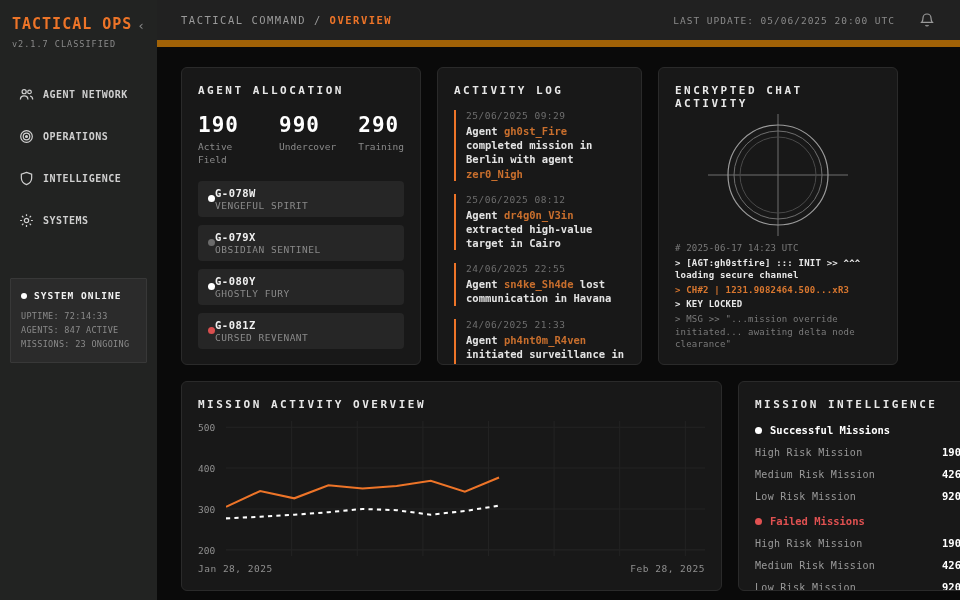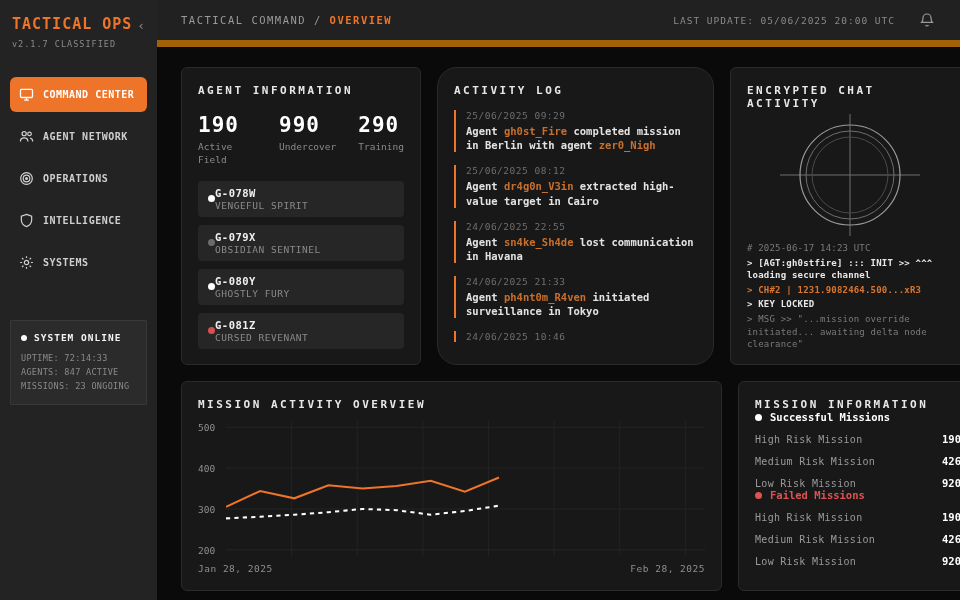--- a/index.html
+++ b/index.html
@@ -43,21 +43,21 @@
   .stats { display:flex; gap:22px; margin-top:16px; }
   .stat-value { font-size:21px; font-weight:bold; color:#fff; letter-spacing:1px; }
   .stat-label { margin-top:4px; font-size:9.5px; color:#8a8a8a; line-height:1.35; max-width:62px; }
   .agent-list { margin-top:14px; display:flex; flex-direction:column; gap:8px; }
   .agent-item { display:flex; align-items:center; gap:0; background:#262626; border-radius:4px; padding:6px 10px; cursor:pointer; }
   .agent-dot { width:7px; height:7px; border-radius:50%; flex-shrink:0; }
   .agent-code { font-size:10.5px; font-weight:bold; color:#f0f0f0; letter-spacing:0.5px; }
   .agent-name { font-size:9.5px; color:#8a8a8a; margin-top:1px; letter-spacing:0.5px; }
 
   
-  .card-log { width:277px;border-radius:20px; }
+  .card-log { width:205px; }
   .log-entries { margin-top:13px; }
   .log-entry { border-left:2px solid #ed7428; padding-left:10px; margin-bottom:13px; }
   .log-time { font-size:9.5px; color:#6e6e6e; letter-spacing:0.5px; }
   .log-msg { font-size:10.5px; color:#e3e3e3; font-weight:bold; line-height:1.35; margin-top:3px; }
   .log-msg .hl { color:#c96f2d; }
 
   
   .card-chat { width:240px; }
   .radar-wrap { display:flex; justify-content:center; margin-top:4px; }
   .terminal { margin-top:6px; font-size:9px; line-height:1.4; letter-spacing:0.2px; }
@@ -71,45 +71,36 @@
   .chart-area { display:flex; flex:1; margin-top:10px; position:relative; }
   .y-gutter { width:28px; position:relative; }
   .y-tick { position:absolute; left:0; transform:translateY(-50%); font-size:9.5px; color:#8f8f8f; }
   .plot { flex:1; position:relative; }
   .plot svg { position:absolute; inset:0; width:100%; height:100%; }
   .grid { stroke:#232323; stroke-width:1; }
   .x-labels { display:flex; justify-content:space-between; font-size:9.5px; color:#8f8f8f; margin-top:7px; letter-spacing:0.5px; }
 
   
   .card-info { width:240px; }
-  .mi-section-head { display:flex; align-items:center; gap:8px; font-size:10.5px; font-weight:bold; }
+  .mi-section-head { display:flex; align-items:center; gap:8px; font-size:10.5px; font-weight:bold; margin-top:13px; }
   .mi-dot { width:7px; height:7px; border-radius:50%; }
   .mi-row { display:flex; justify-content:space-between; align-items:center; margin-top:10px; }
   .mi-label { font-size:10px; color:#9a9a9a; letter-spacing:0.3px; }
   .mi-value { font-size:10.5px; font-weight:bold; color:#fff; }
 </style>
 </head>
 <body>
 
 <aside class="sidebar">
   <div class="logo-row">
     <div class="logo">TACTICAL OPS</div>
     <div class="collapse">‹</div>
   </div>
   <div class="version">v2.1.7 CLASSIFIED</div>
   <nav class="nav">
-      <div class="nav-item active">
-        <span class="nav-icon">
-          <svg viewBox="0 0 16 16" fill="none" stroke="currentColor" stroke-width="1.4">
-            <rect x="1.6" y="2.6" width="12.8" height="8.6" rx="1"></rect>
-            <path d="M5.5 14h5M8 11.4V14"></path>
-          </svg>
-        </span>
-        <span>COMMAND CENTER</span>
-      </div>
       <div class="nav-item">
         <span class="nav-icon">
           <svg viewBox="0 0 16 16" fill="none" stroke="currentColor" stroke-width="1.3">
             <circle cx="5.5" cy="5" r="2.2"></circle>
             <path d="M1.5 13.2c0-2.3 1.8-3.8 4-3.8s4 1.5 4 3.8"></path>
             <circle cx="11.2" cy="5.2" r="1.9"></circle>
             <path d="M11.8 9.6c1.7.3 2.8 1.7 2.8 3.6"></path>
           </svg>
         </span>
         <span>AGENT NETWORK</span>
@@ -172,21 +163,21 @@
             <path d="M13.9 1.6v3h-3"></path>
           </svg>
       </span>
     </div>
   </header>
 
   <div class="content">
     <div class="row1">
 
       <section class="card card-alloc">
-        <div class="card-title">AGENT INFORMATION</div>
+        <div class="card-title">AGENT ALLOCATION</div>
         <div class="stats">
             <div>
               <div class="stat-value">190</div>
               <div class="stat-label">Active Field</div>
             </div>
             <div>
               <div class="stat-value">990</div>
               <div class="stat-label">Undercover</div>
             </div>
             <div>
@@ -301,21 +292,21 @@
               </svg>
             </div>
         </div>
         <div class="x-labels">
           <span>Jan 28, 2025</span>
           <span>Feb 28, 2025</span>
         </div>
       </section>
 
       <section class="card card-info">
-        <div class="card-title">MISSION INFORMATION</div>
+        <div class="card-title">MISSION INTELLIGENCE</div>
         <div>
             <div class="mi-section-head">
               <span class="mi-dot" style="background:#ffffff"></span>
               <span style="color:#ffffff">Successful Missions</span>
             </div>
             <div class="mi-row">
               <span class="mi-label">High Risk Mission</span>
               <span class="mi-value">190</span>
             </div>
             <div class="mi-row">

